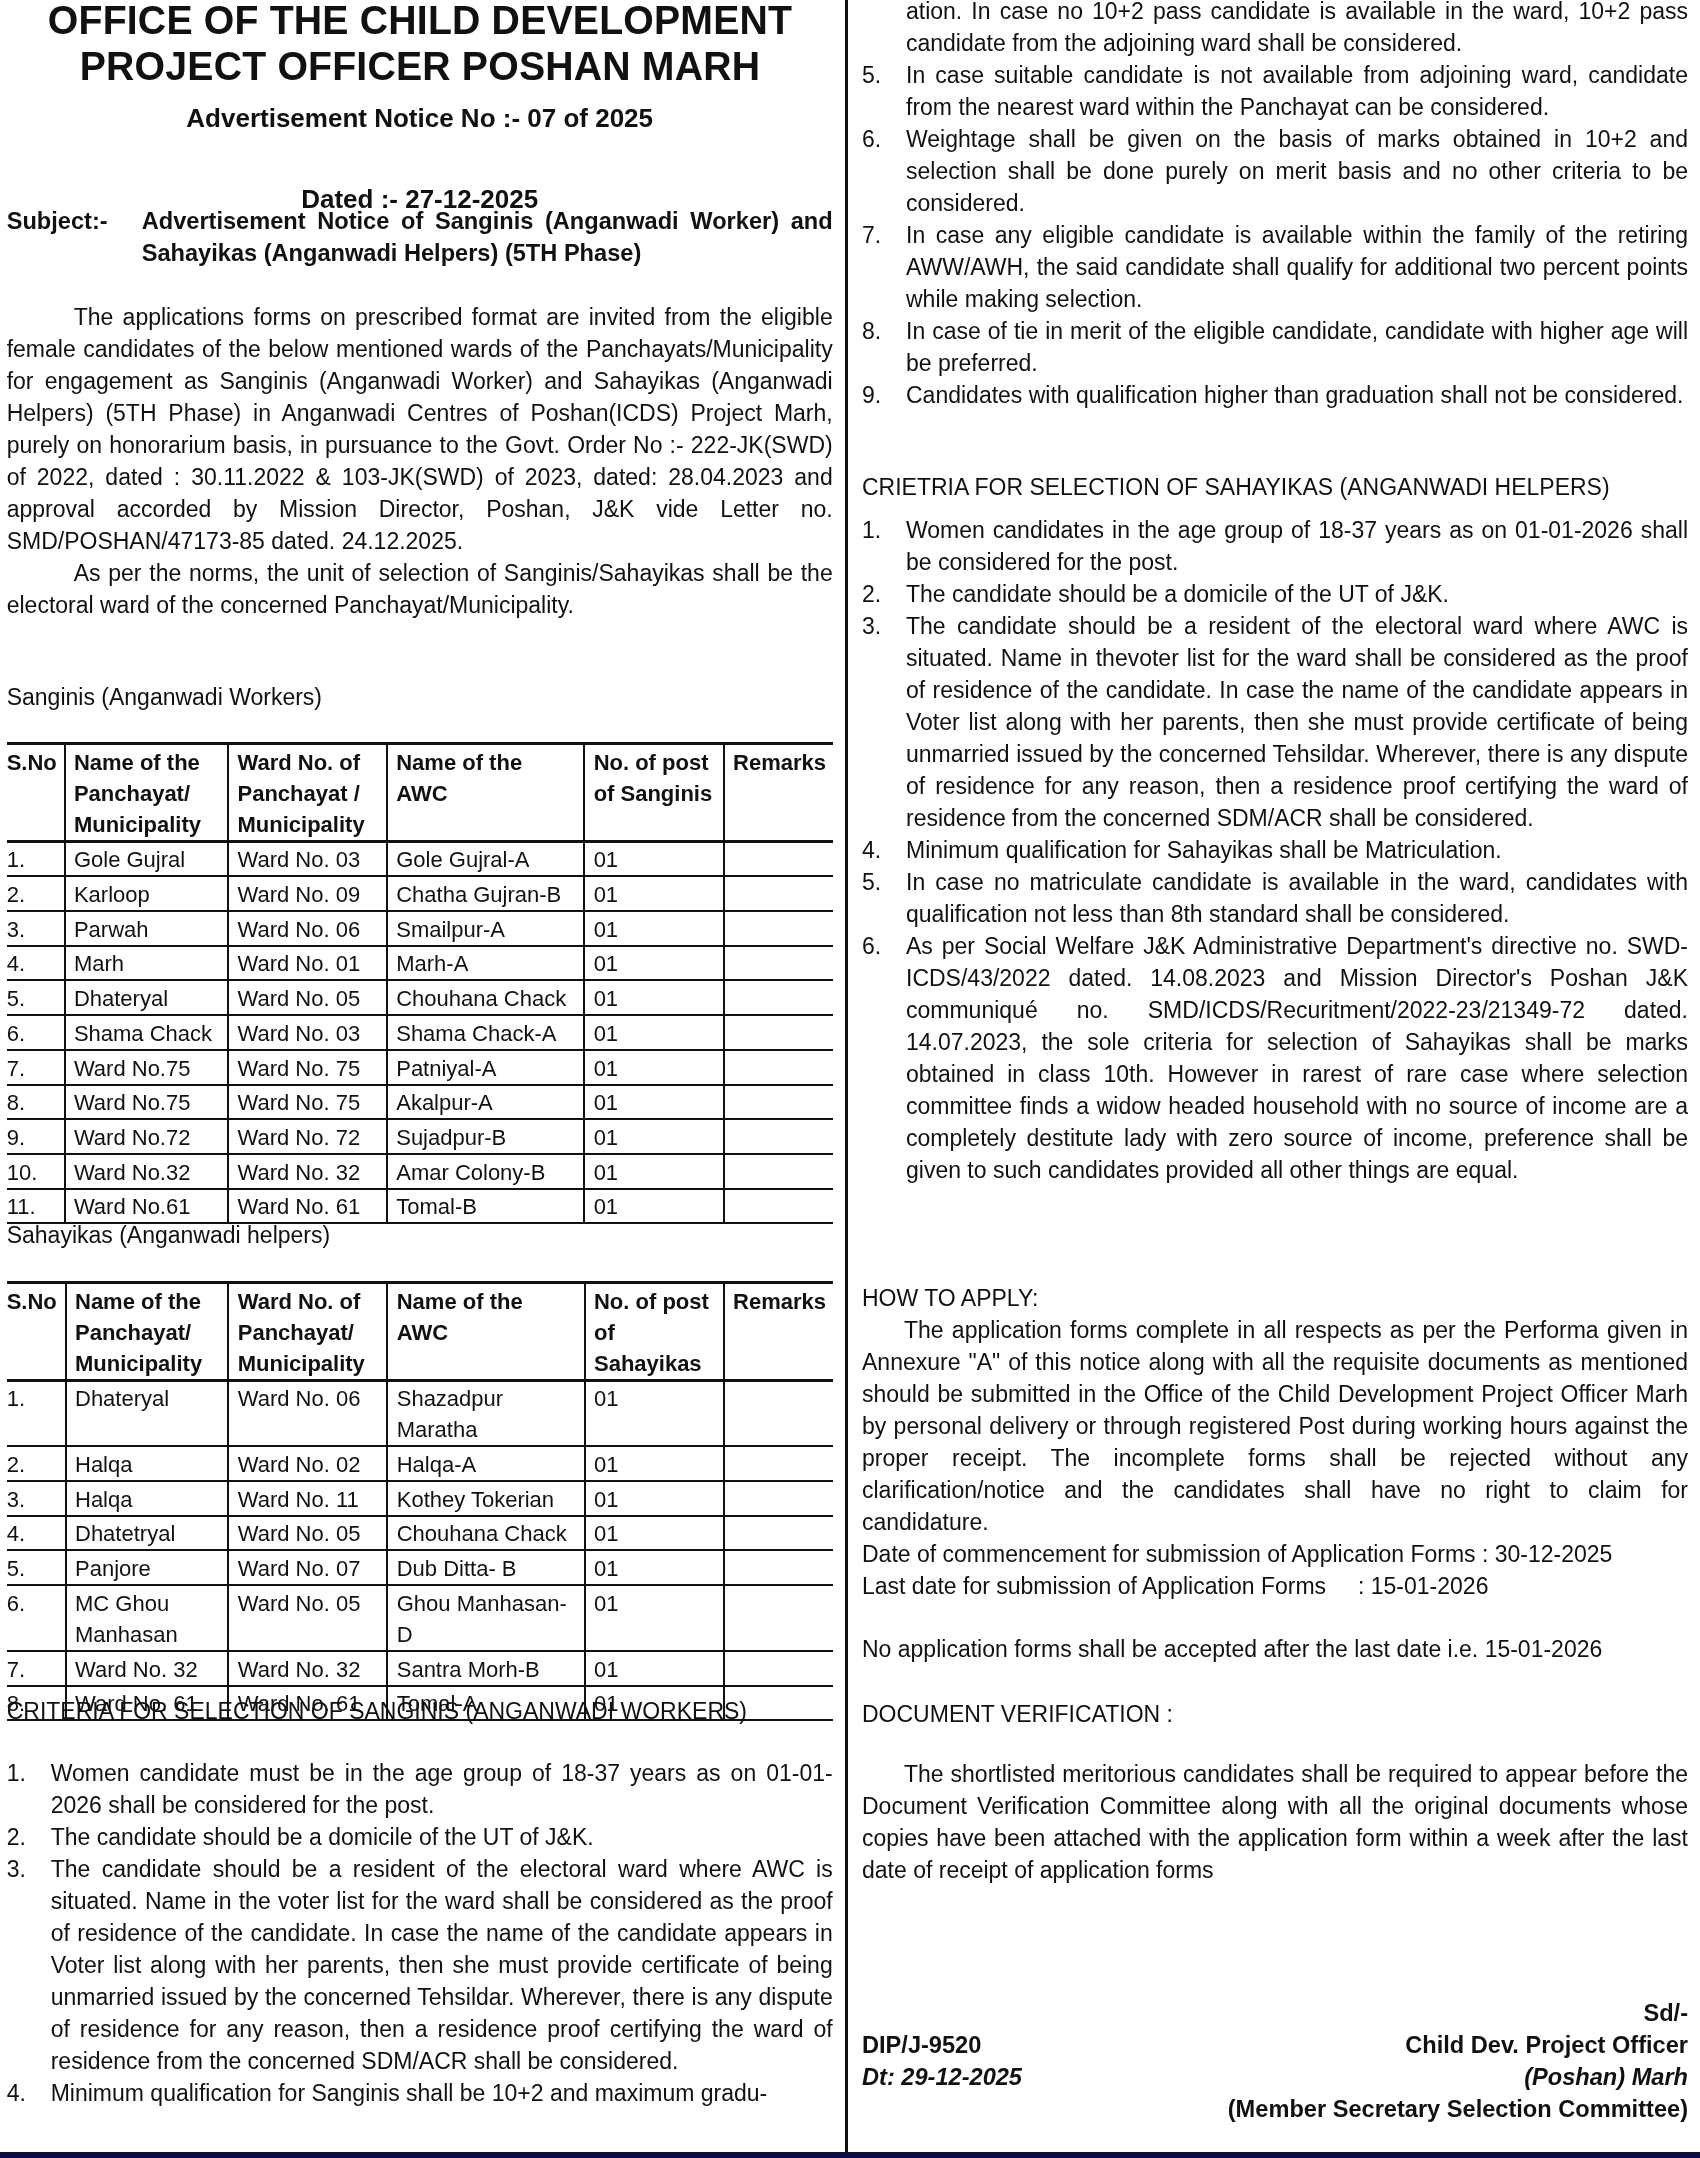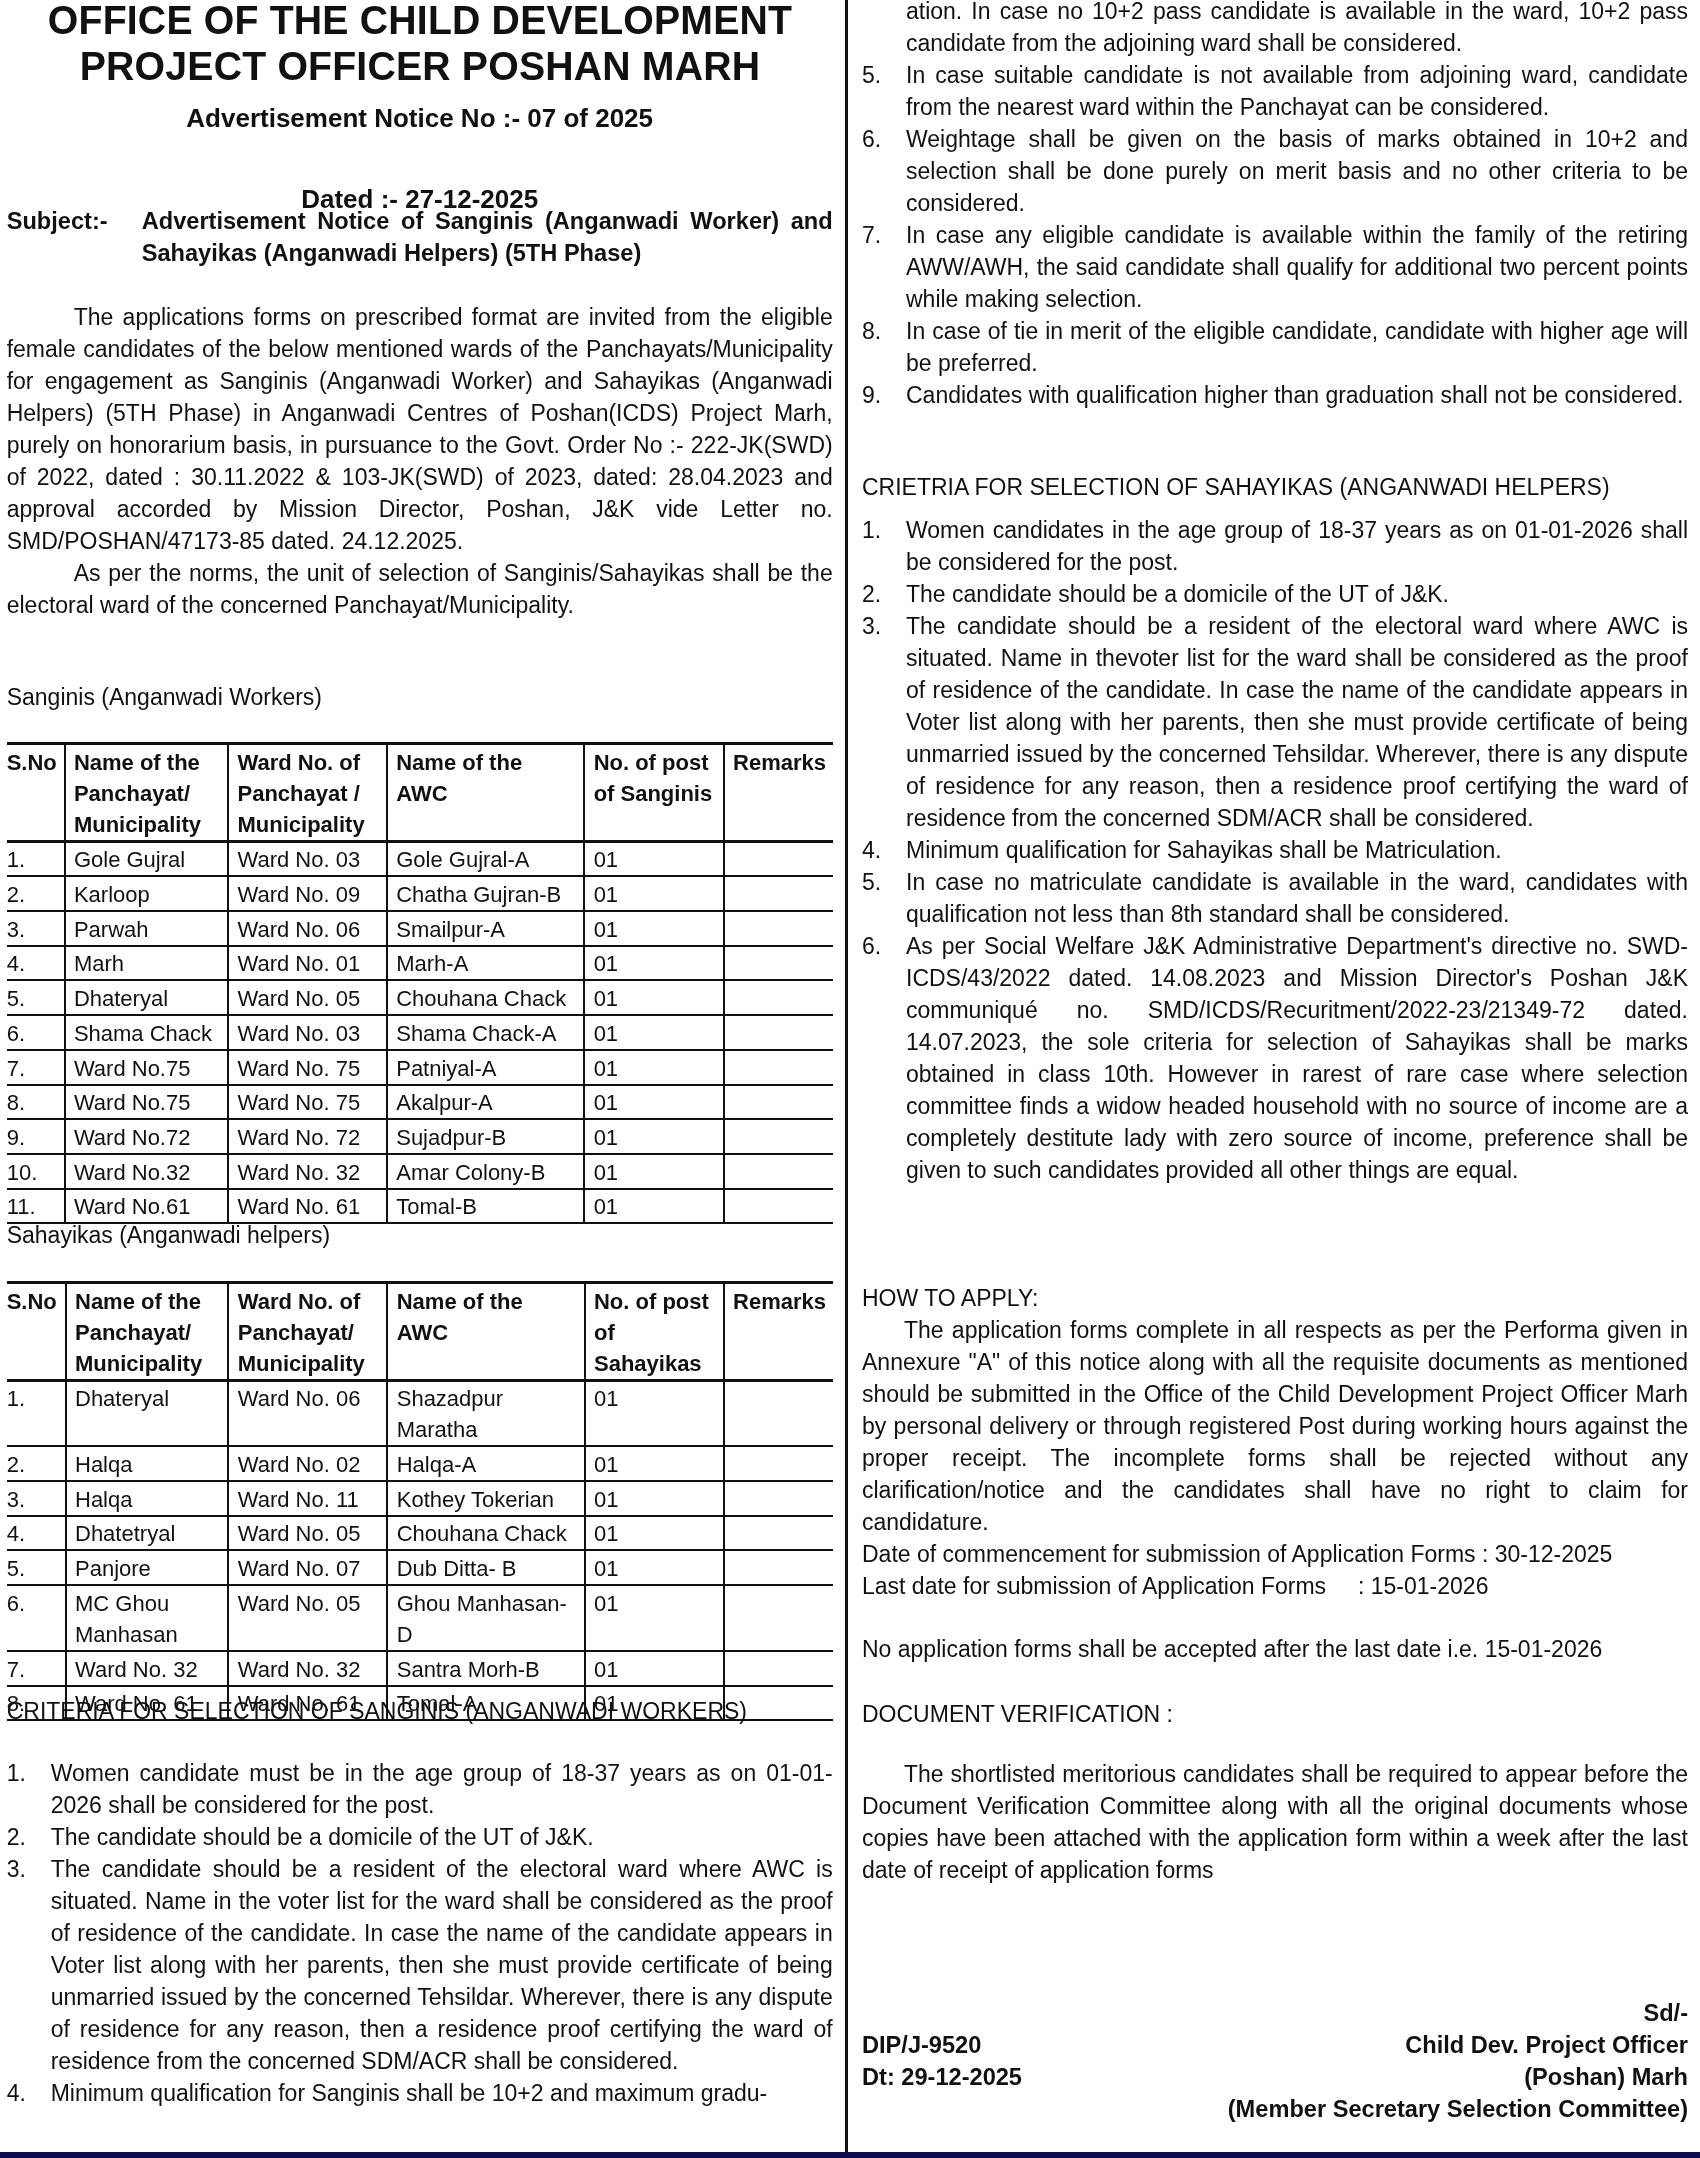--- a/index.html
+++ b/index.html
@@ -353,21 +353,21 @@
   </div>
 
   <div class="abs" style="top:1908px;font-weight:bold;font-size:23.6px;line-height:32px;">
   </div>
 
   <div class="abs sign" style="top:1997px;">Sd/-</div>
   <div class="abs row" style="top:2029px;">
     <span>DIP/J-9520</span>
     <span>Child Dev. Project Officer</span>
   </div>
-  <div class="abs row" style="top:2061px;">
+  <div class="abs row" style="top:2061px;font-style:italic;">
     <span>Dt: 29-12-2025</span>
     <span>(Poshan) Marh</span>
   </div>
   <div class="abs sign" style="top:2093px;">(Member Secretary Selection Committee)</div>
 </div>
 
 <div class="bottom-bar"></div>
 
 
 </body></html>

